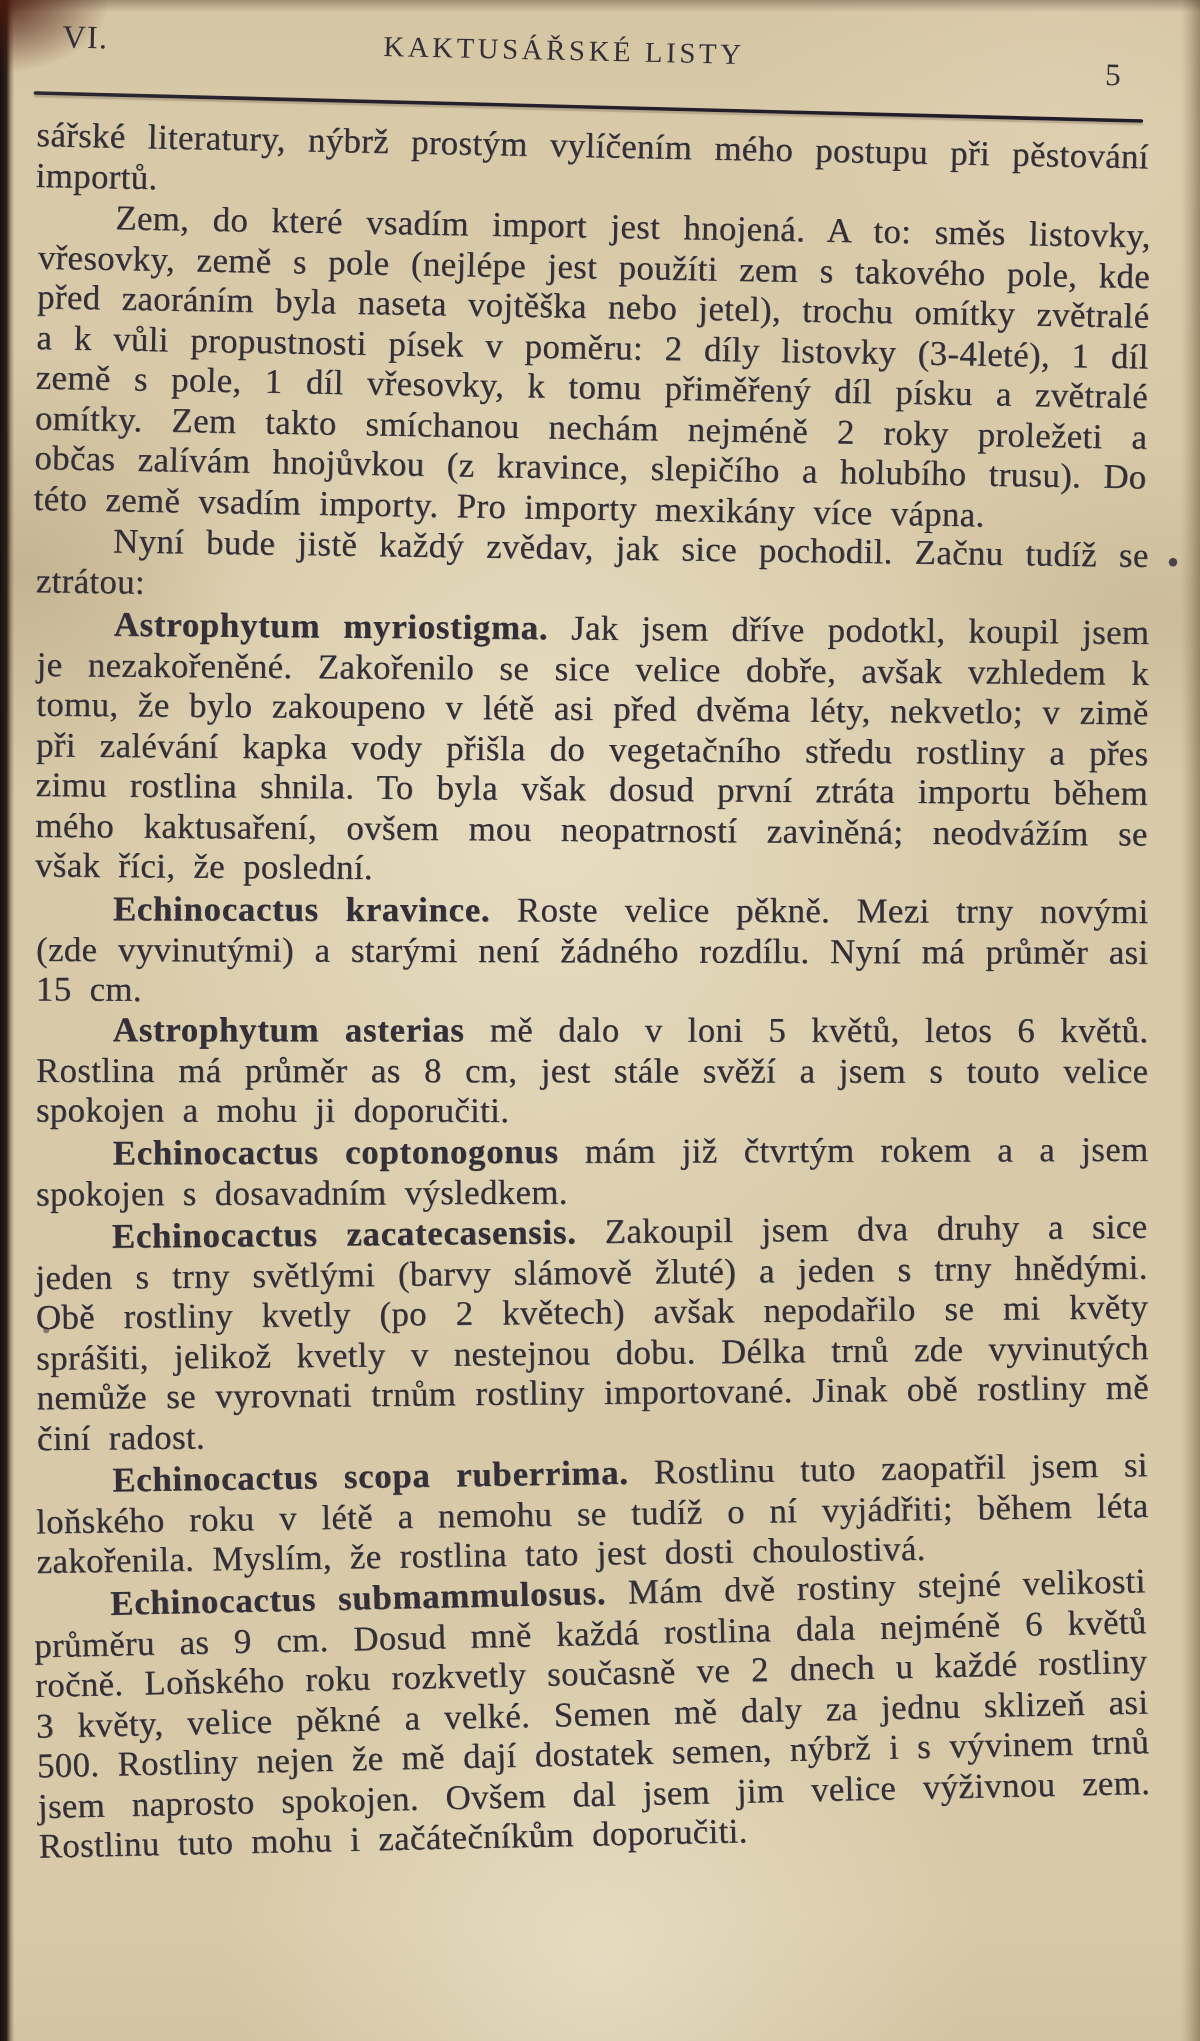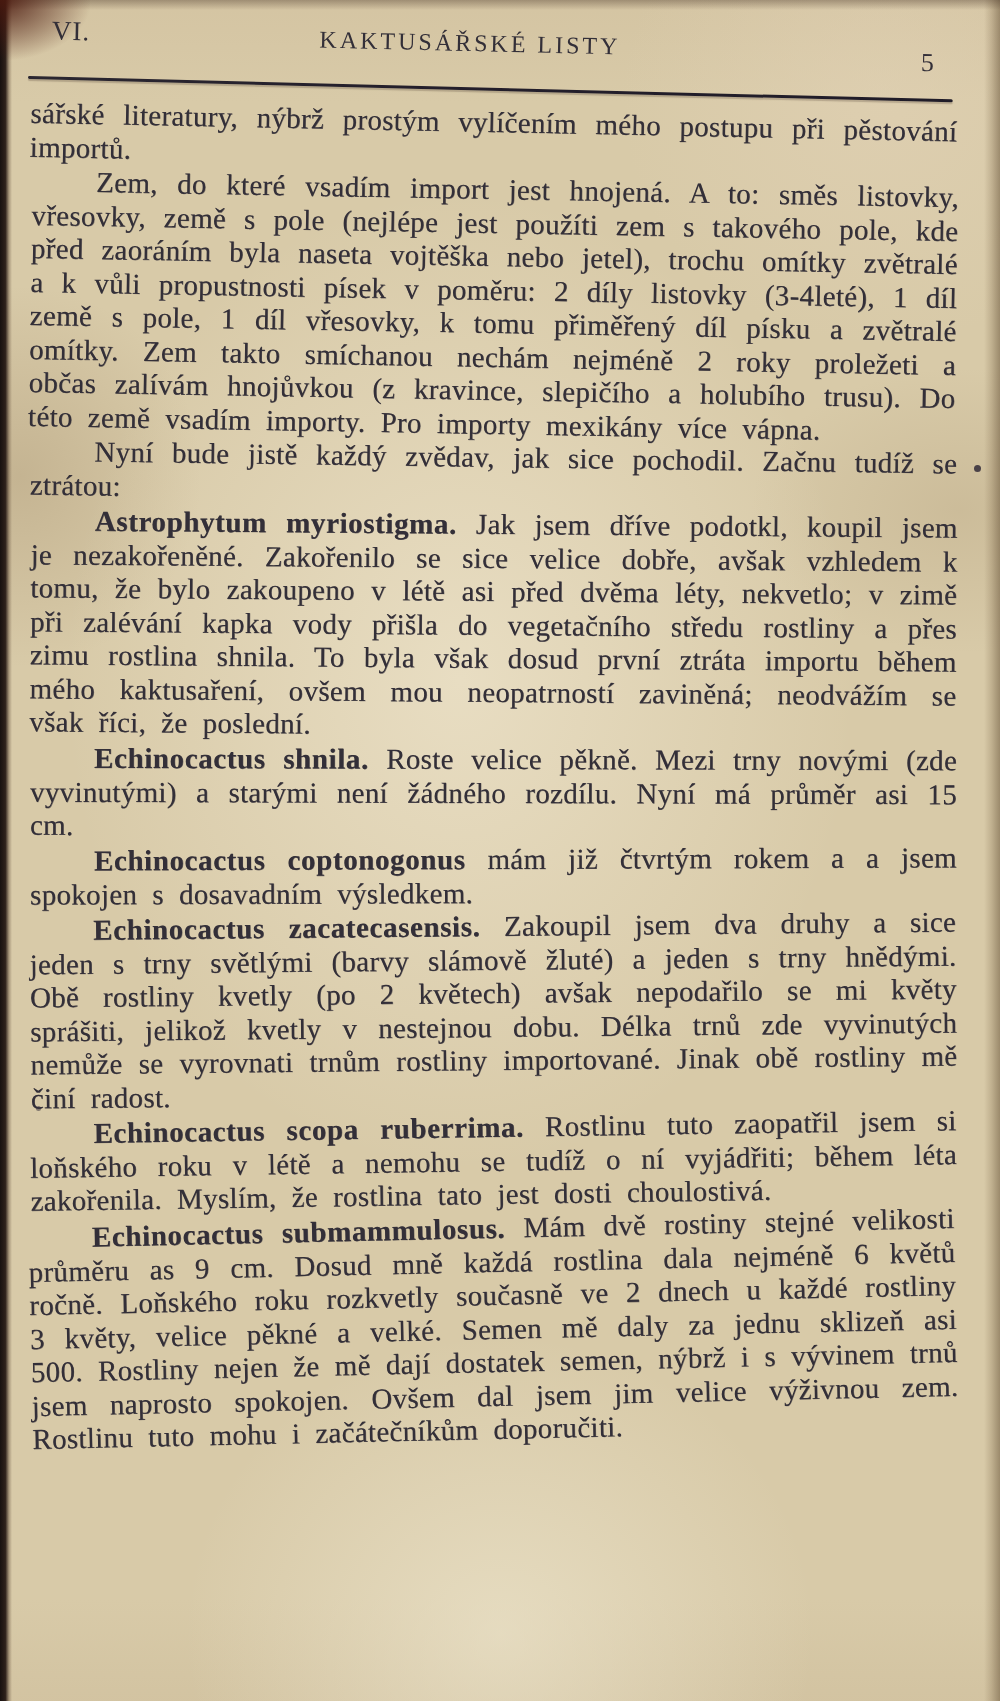--- a/index.html
+++ b/index.html
@@ -111,22 +111,26 @@
 
   <div class="article">
     <p class="p0"><span>sářské literatury, nýbrž prostým vylíčením mého postupu při pěstování importů.</span></p>
     <p class="indent p1"><span>Zem, do které vsadím import jest hnojená. A to: směs listovky, vřesovky, země s pole (nejlépe jest použíti zem s takového pole, kde před zaoráním byla naseta vojtěška nebo jetel), trochu omítky zvětralé a k vůli propustnosti písek v poměru: 2 díly listovky (3-4leté), 1 díl země s pole, 1 díl vřesovky, k tomu přiměřený díl písku a zvětralé omítky. Zem takto smíchanou nechám nejméně 2 roky proležeti a občas zalívám hnojůvkou (z kravince, slepičího a holubího trusu). Do této země vsadím importy. Pro importy mexikány více vápna.</span></p>
     <p class="indent p2"><span>Nyní bude jistě každý zvědav, jak sice pochodil. Začnu tudíž se ztrátou:</span></p>
     <p class="indent p3">
       <span class="lead">Astrophytum myriostigma.</span>
       <span>Jak jsem dříve podotkl, koupil jsem je nezakořeněné. Zakořenilo se sice velice dobře, avšak vzhledem k tomu, že bylo zakoupeno v létě asi před dvěma léty, nekvetlo; v zimě při zalévání kapka vody přišla do vegetačního středu rostliny a přes zimu rostlina shnila. To byla však dosud první ztráta importu během mého kaktusaření, ovšem mou neopatrností zaviněná; neodvážím se však říci, že poslední.</span>
     </p>
     <p class="indent p4">
-      <span class="lead">Echinocactus shnila.</span>
+      <span class="lead">Echinocactus kravince.</span>
       <span>Roste velice pěkně. Mezi trny novými (zde vyvinutými) a starými není žádného rozdílu. Nyní má průměr asi 15 cm.</span>
+    </p>
+    <p class="indent p5">
+      <span class="lead">Astrophytum asterias</span>
+      <span>mě dalo v loni 5 květů, letos 6 květů. Rostlina má průměr as 8 cm, jest stále svěží a jsem s touto velice spokojen a mohu ji doporučiti.</span>
     </p>
     <p class="indent p6">
       <span class="lead">Echinocactus coptonogonus</span>
       <span>mám již čtvrtým rokem a a jsem spokojen s dosavadním výsledkem.</span>
     </p>
     <p class="indent p7">
       <span class="lead">Echinocactus zacatecasensis.</span>
       <span>Zakoupil jsem dva druhy a sice jeden s trny světlými (barvy slámově žluté) a jeden s trny hnědými. Obě rostliny kvetly (po 2 květech) avšak nepodařilo se mi květy sprášiti, jelikož kvetly v nestejnou dobu. Délka trnů zde vyvinutých nemůže se vyrovnati trnům rostliny importované. Jinak obě rostliny mě činí radost.</span>
     </p>
     <p class="indent p8">

